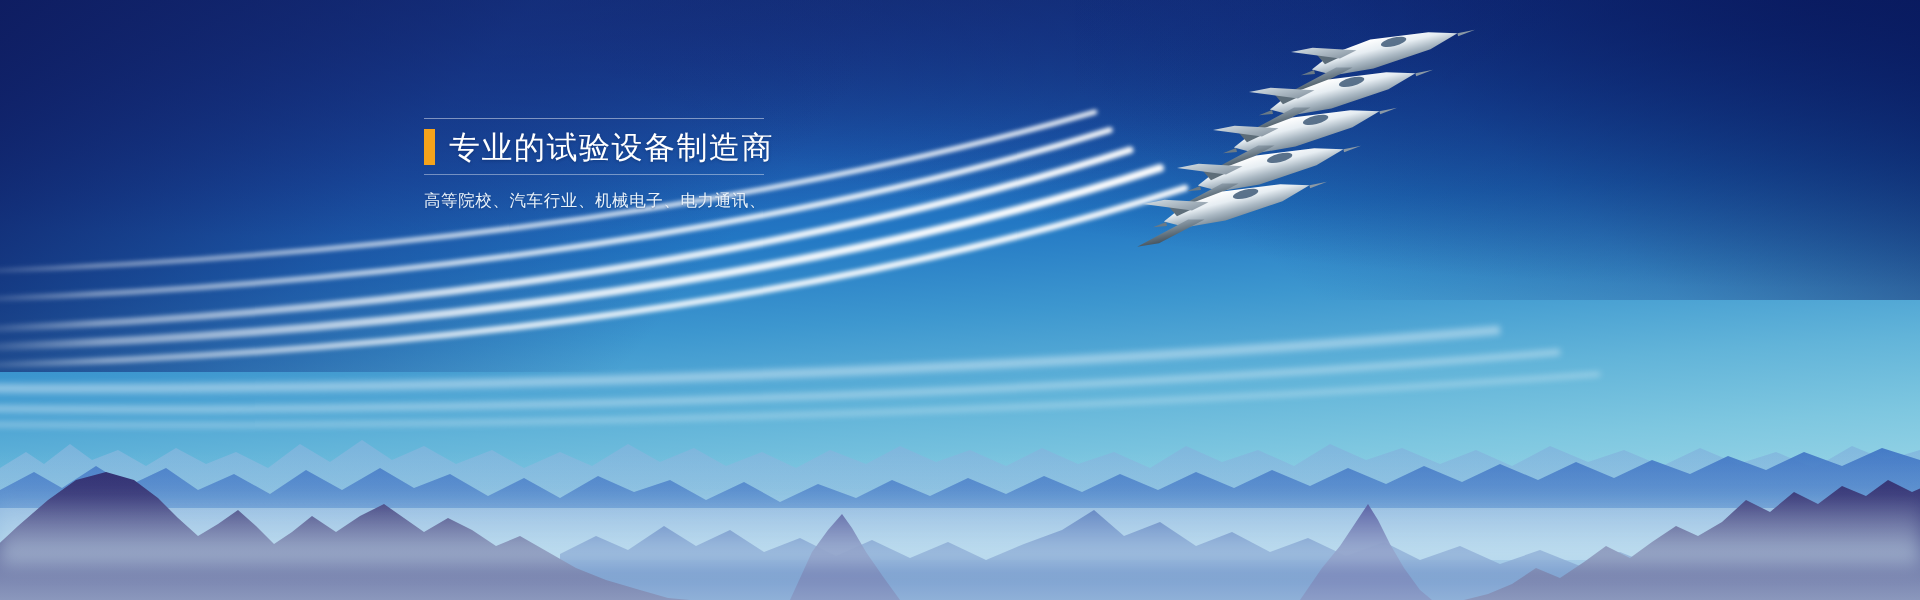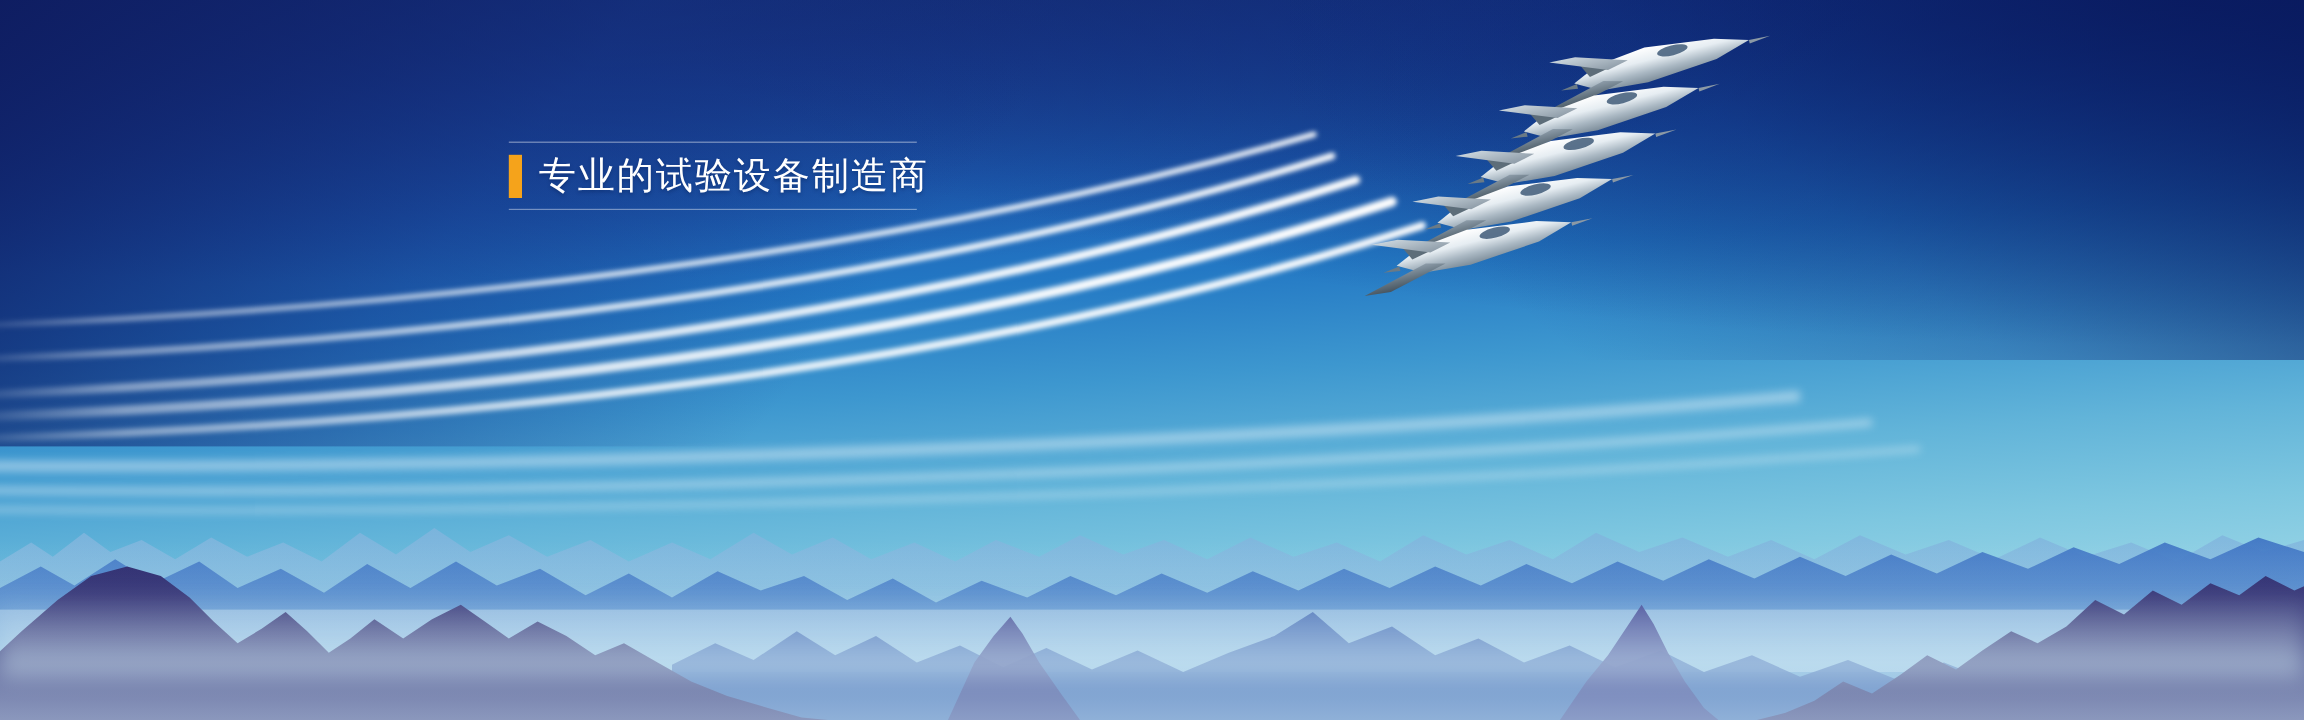--- a/index.html
+++ b/index.html
@@ -298,16 +298,17 @@
     <div class="rule"></div>
 
     <div class="headline-row">
       <span class="accent-bar"></span>
       <span class="headline">专业的试验设备制造商</span>
     </div>
 
     <div class="rule bottom"></div>
 
     <div class="sub">
+      <div>高等院校、汽车行业、机械电子、电力通讯、</div>
     </div>
   </div>
 
 </div>
 
 </body></html>

